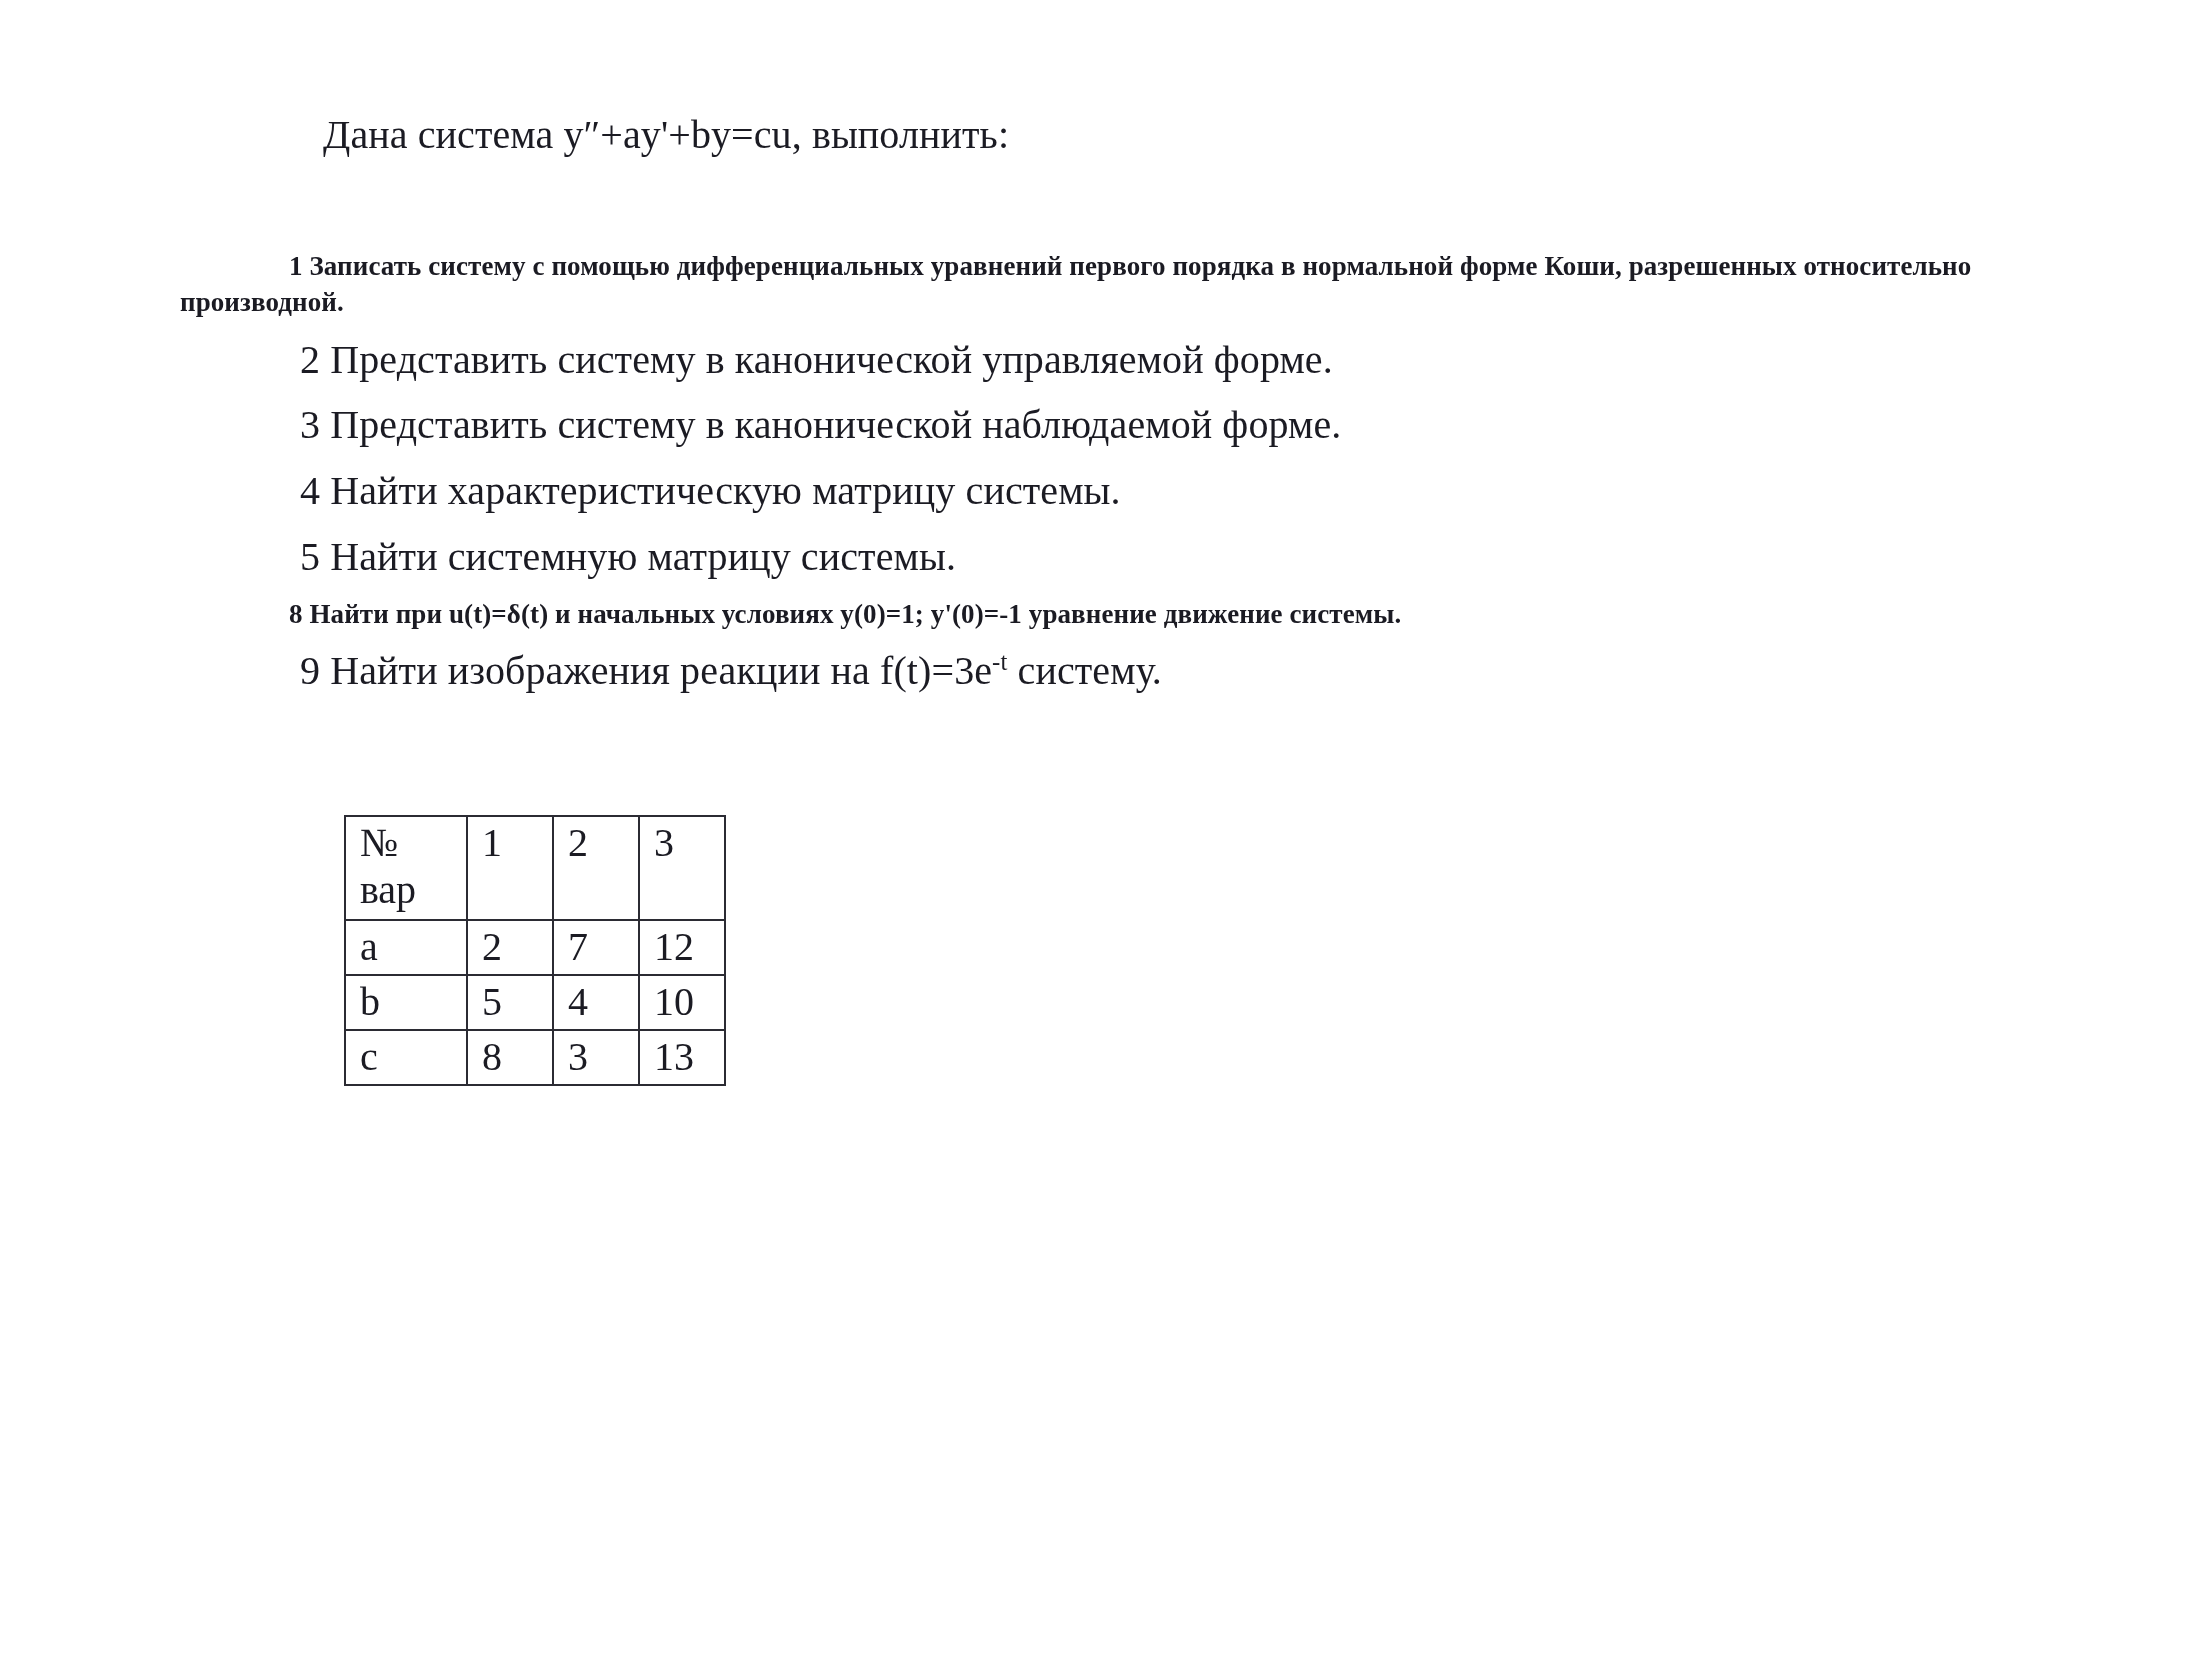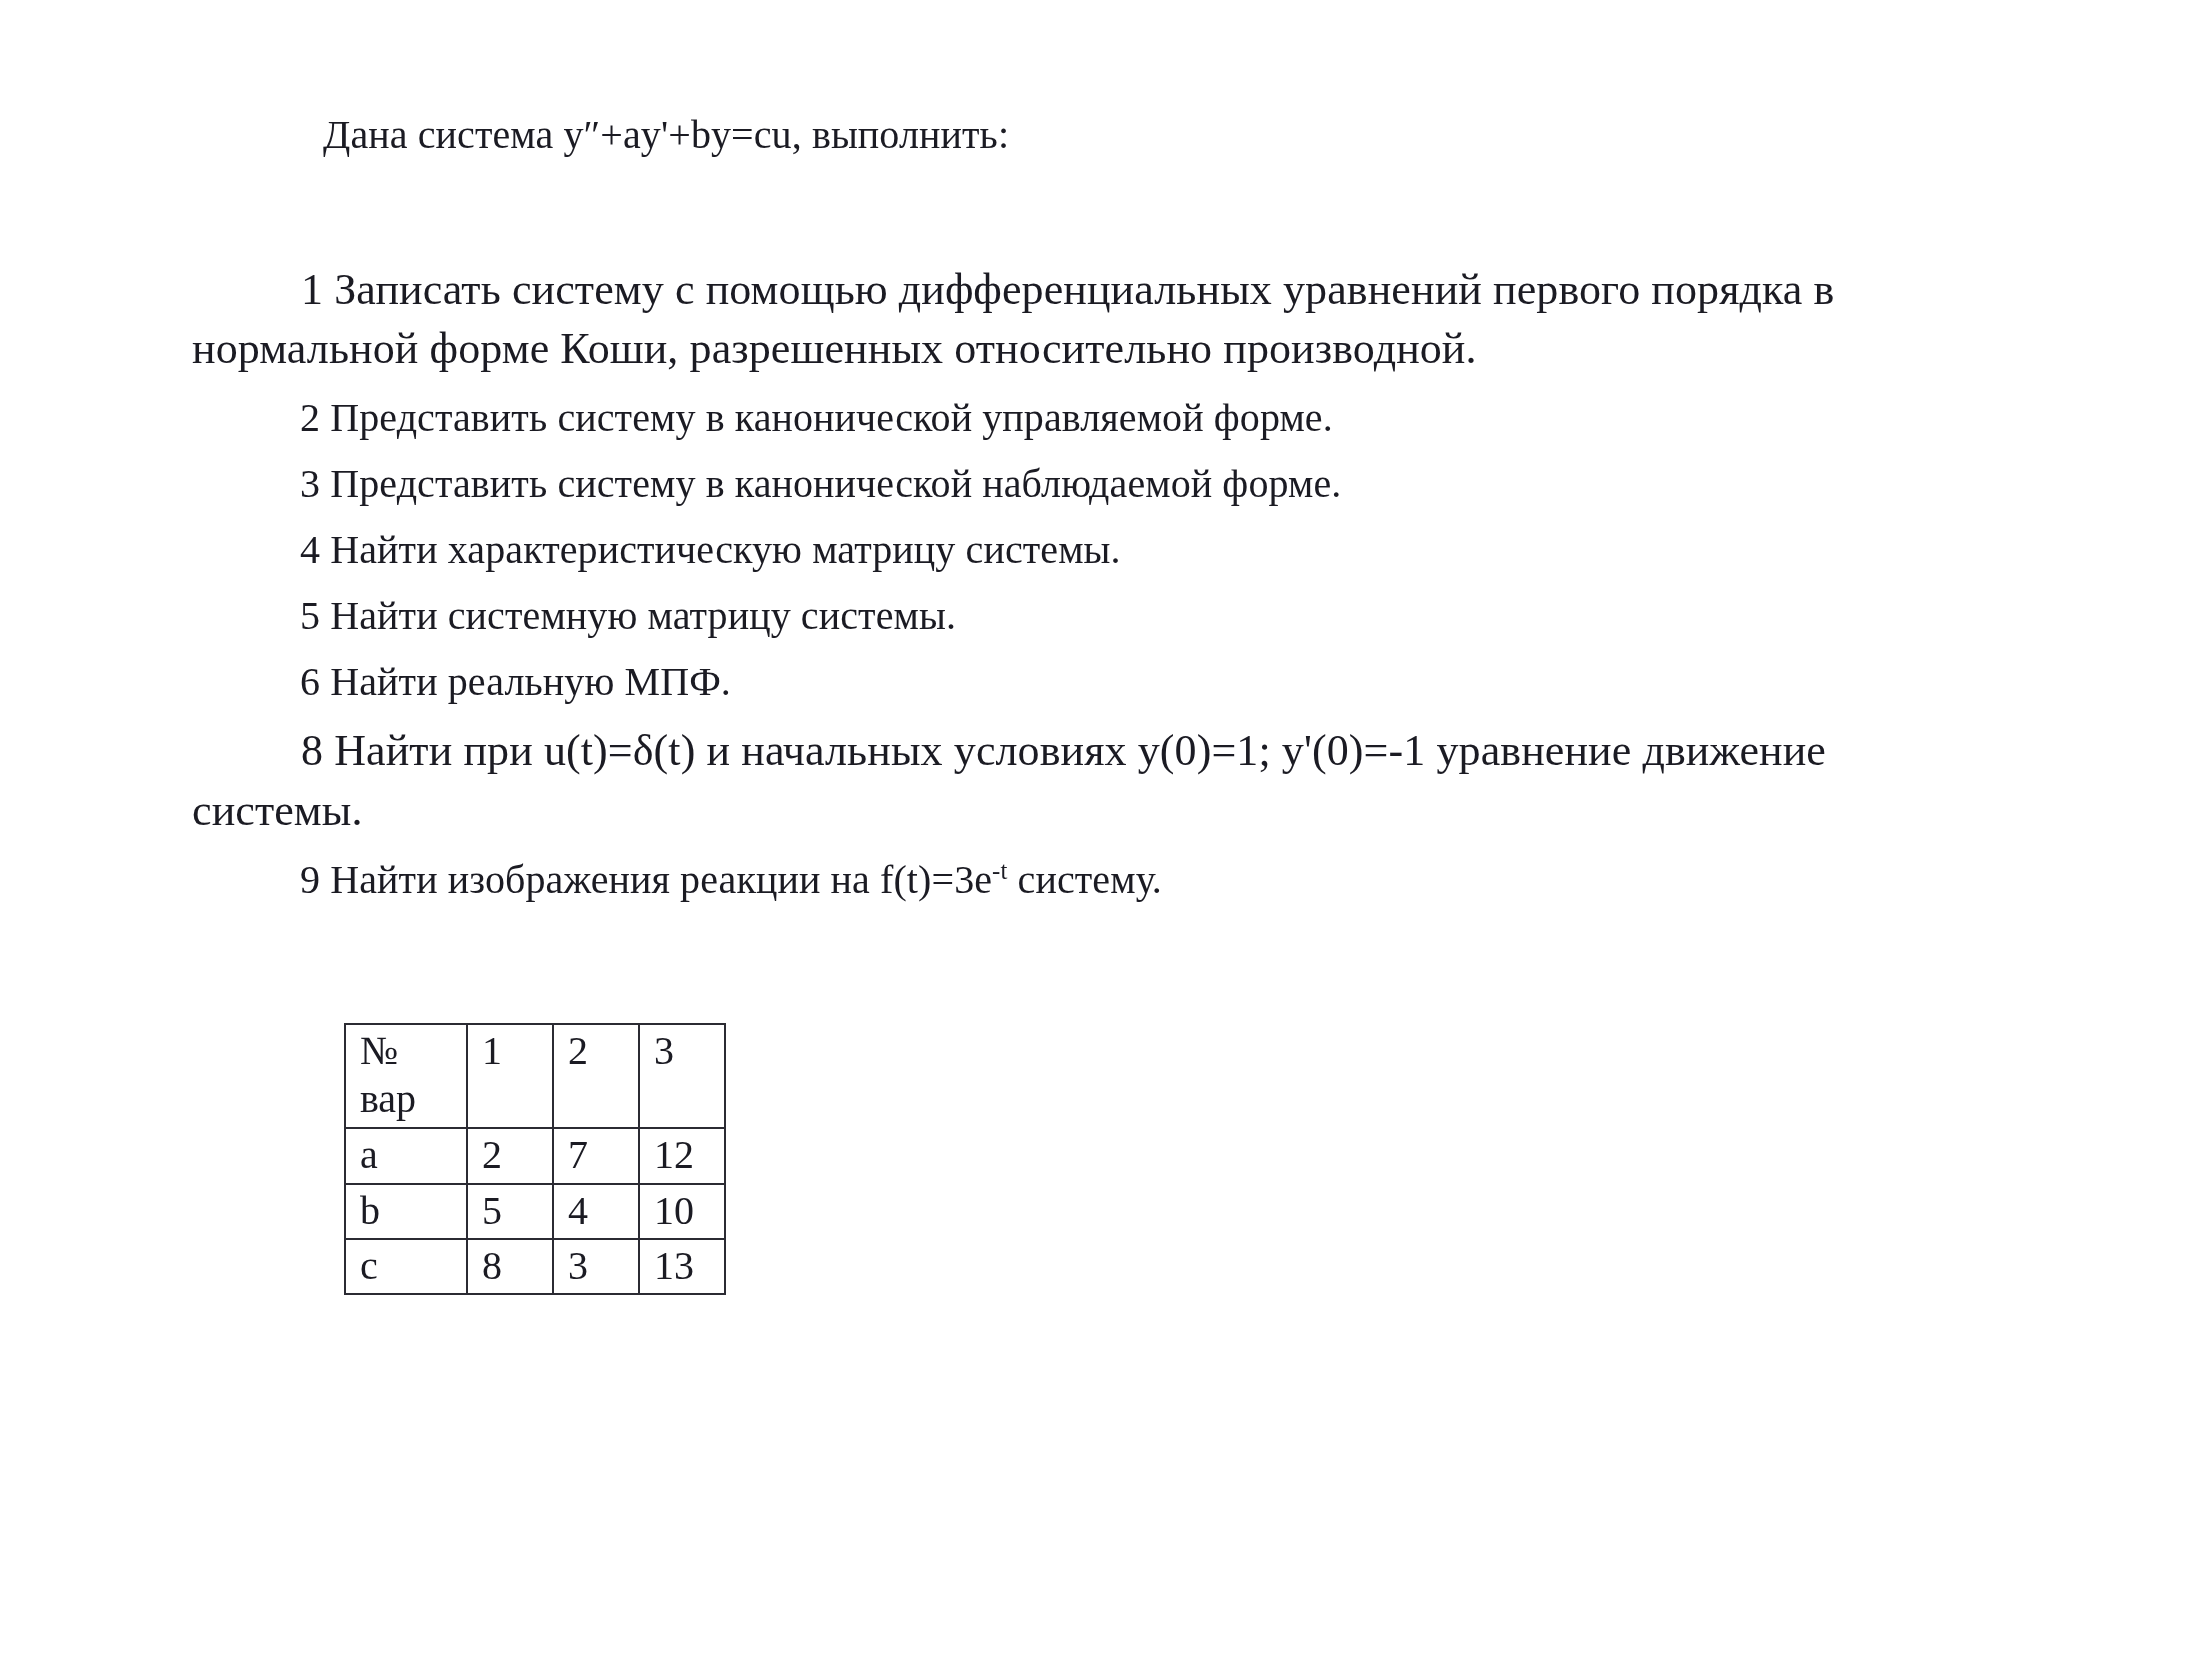--- a/index.html
+++ b/index.html
@@ -33,24 +33,25 @@
   }
   .gap-after-intro { height: 78px; }
   .item {
     margin: 12px;
     padding: 0;
     font-size: 40px;
     line-height: 1.345;
   }
   .item .first-line-indent { display: inline-block; width: 109px; }
   .item-wrap {
-    margin: 13px;
+    margin: 1px;
     text-indent: 109px;
-    font-size: 44px;
+    font-size: 27px;
     line-height: 1.345;
+    font-weight: bold;
   }
   sup {
     font-size: 0.62em;
     vertical-align: super;
     line-height: 0;
   }
   .table-block {
     margin-top: 117px;
     margin-left: 165px;
   }
@@ -93,21 +94,20 @@
     <p class="item-wrap"><span>1</span> <span>Записать систему с помощью дифференциальных уравнений первого порядка в нормальной форме Коши, разрешенных относительно производной.</span></p>
 
     <p class="item"><span class="first-line-indent"></span><span>2</span> <span>Представить систему в канонической управляемой форме.</span></p>
 
     <p class="item"><span class="first-line-indent"></span><span>3</span> <span>Представить систему в канонической наблюдаемой форме.</span></p>
 
     <p class="item"><span class="first-line-indent"></span><span>4</span> <span>Найти характеристическую матрицу системы.</span></p>
 
     <p class="item"><span class="first-line-indent"></span><span>5</span> <span>Найти системную матрицу системы.</span></p>
 
-    <p class="item"><span class="first-line-indent"></span><span>6</span> <span>Найти реальную МПФ.</span></p>
 
 
     <p class="item-wrap"><span>8</span> <span>Найти при u(t)=δ(t) и начальных условиях y(0)=1; y'(0)=-1 уравнение движение системы.</span></p>
 
     <p class="item"><span class="first-line-indent"></span><span>9</span> <span>Найти изображения реакции на f(t)=3e</span><sup>-t</sup><span> систему.</span></p>
 
 
   </div>
 
   <div class="table-block">

